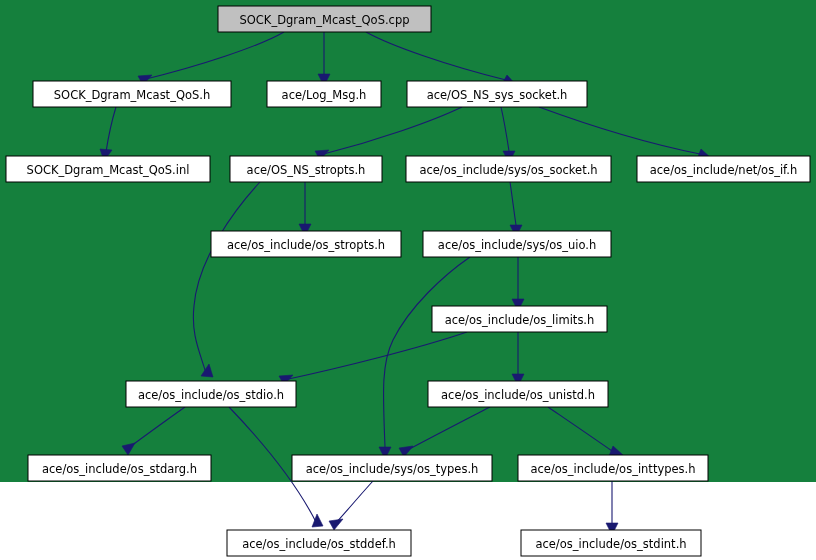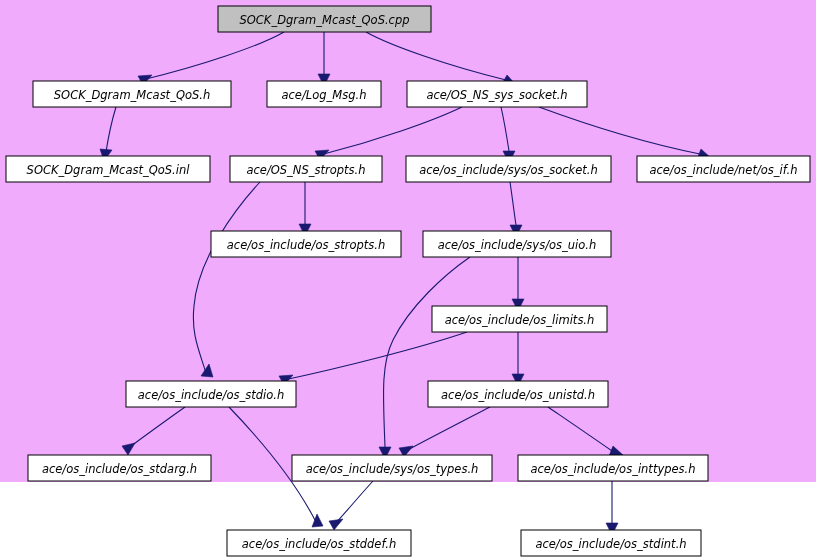--- a/index.html
+++ b/index.html
@@ -10,22 +10,21 @@
   body {
     width: 816px;
     height: 560px;
     font-family: "DejaVu Sans", sans-serif;
     overflow: hidden;
   }
   #diagram-root {
     position: relative;
     width: 816px;
     height: 482px;
-    background: #f0abfc;
-    font-style: italic;
+    background: #15803d;
   }
   svg#graph {
     display: block;
     width: 816px;
     height: 560px;
   }
   .node-box {
     fill: #ffffff;
     stroke: #000000;
     stroke-width: 1;

